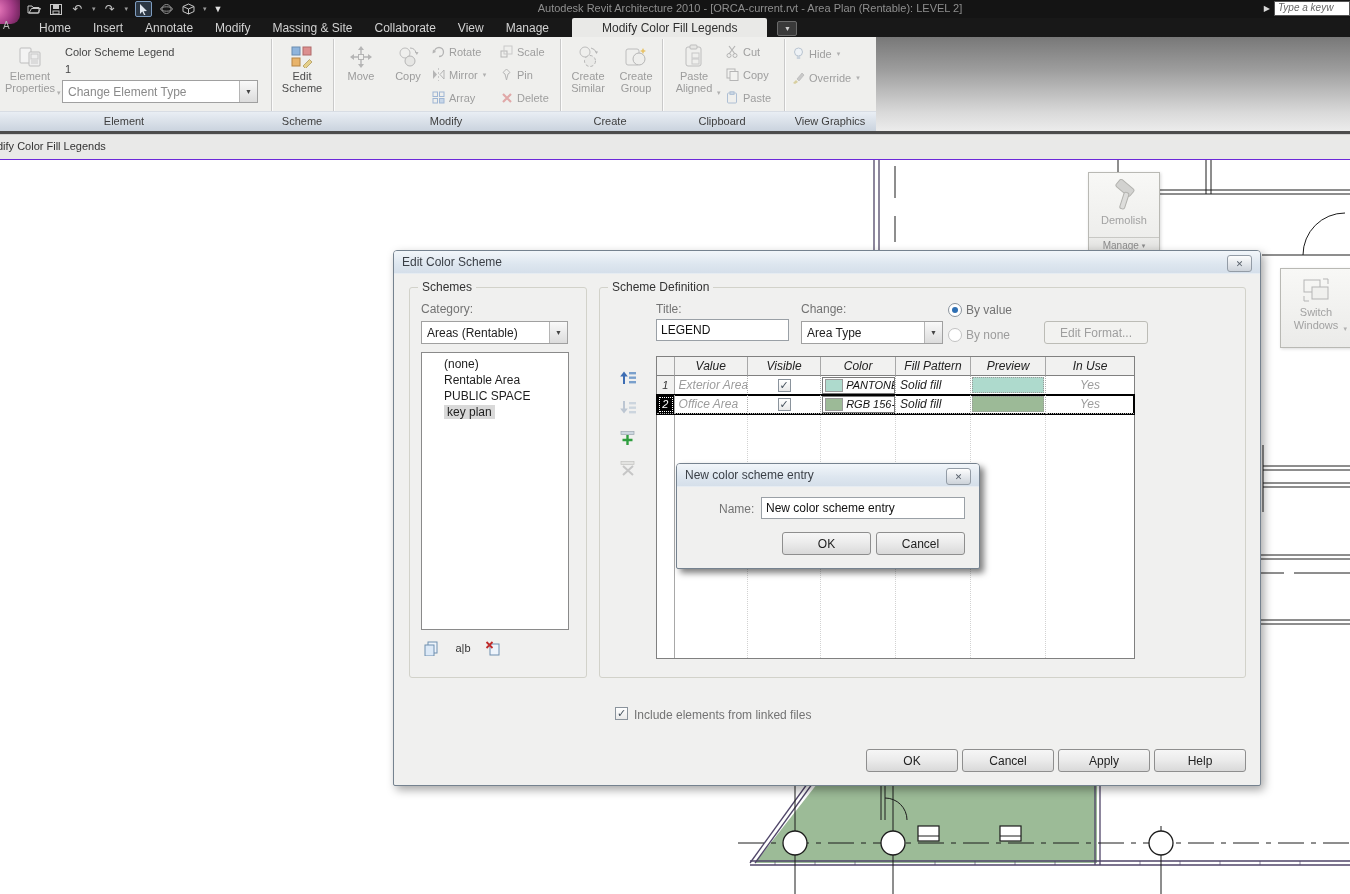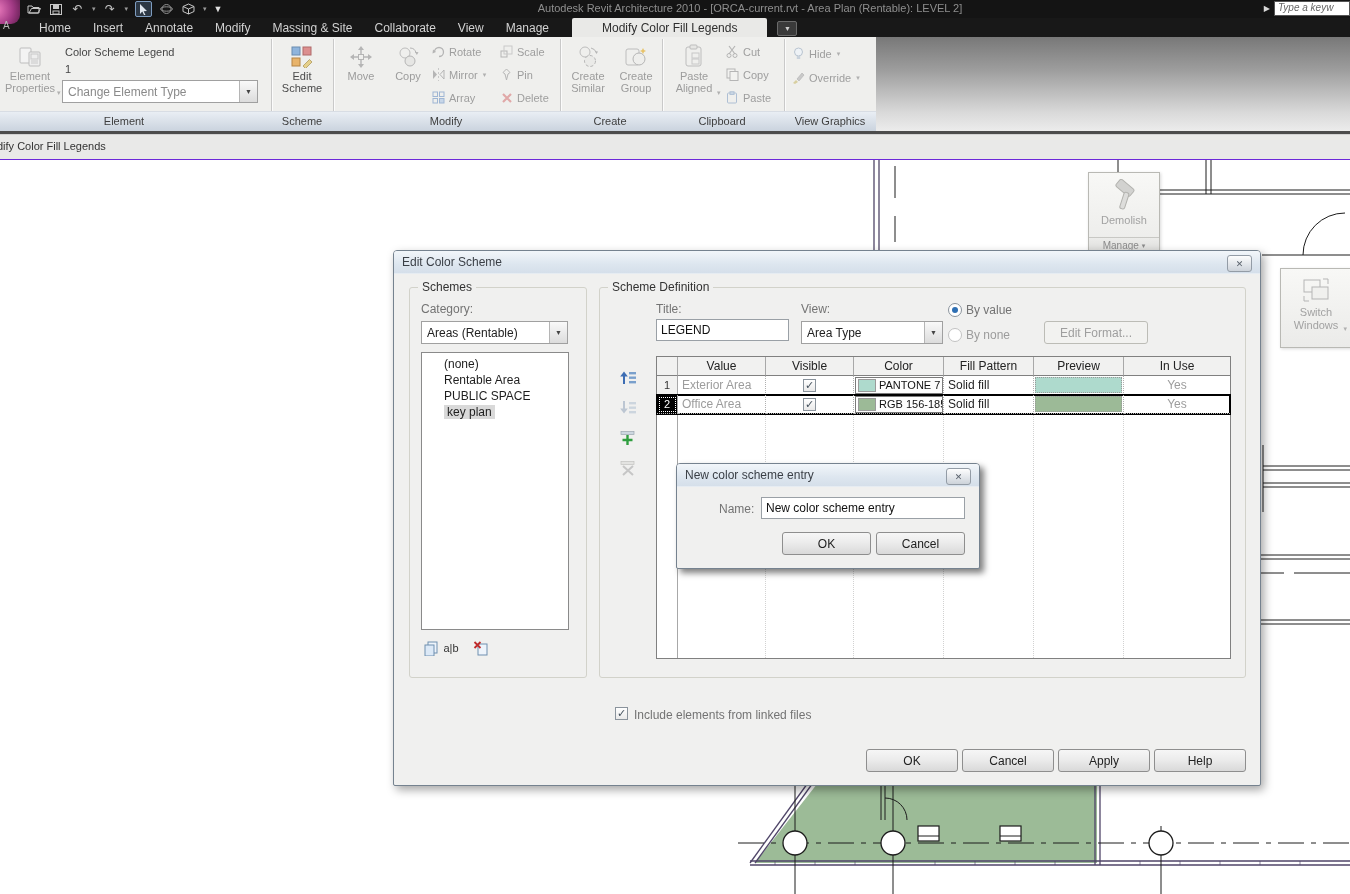--- a/index.html
+++ b/index.html
@@ -109,22 +109,22 @@
 
   
   #schemelist{position:absolute;left:27px;top:101px;width:148px;height:278px;background:#fff;
     border:1px solid #8a8a8a;padding:3px 18px;box-sizing:border-box;}
   #schemelist .li{font-size:12px;color:#1e1e1e;line-height:16px;padding:0 4px;white-space:nowrap;}
   #schemelist .li .selitem{background:#d9d9d9;padding:0 3px;}
   .schicons{position:absolute;top:388px;display:flex;align-items:center;}
   .schicon{width:18px;height:17px;display:flex;align-items:center;justify-content:center;font-size:11px;color:#333;}
 
   
-  #vtable{position:absolute;left:262px;top:105px;width:575px;height:303px;border:1px solid #808080;
-    background:#fff;box-sizing:border-box;display:flex;flex-direction:column;}
+  #vtable{position:absolute;left:262px;top:105px;width:479px;height:303px;border:1px solid #808080;
+    background:#fff;box-sizing:border-box;display:flex;flex-direction:column;font-style:italic;}
   .trow{display:flex;height:19px;flex:none;}
   .tc{box-sizing:border-box;height:19px;display:flex;align-items:center;overflow:hidden;
     border-right:1px dotted #b0b0b0;position:relative;}
   .trow.hdr .tc{background:#f1f1f0;border-right:1px solid #a8a8a8;border-bottom:1px solid #808080;
     justify-content:center;font-size:12px;color:#222;}
   .c0{width:21px;} .c1{width:88px;} .c2{width:88px;} .c3{width:90px;} .c4{width:90px;} .c5{width:90px;} .c6{width:106px;}
   .numcell{background:#f1f1f0;border-right:1px solid #a8a8a8 !important;justify-content:center;font-size:11px;color:#333;}
   .trow.body .tc{border-bottom:1px dotted #b8b8b8;}
   .valtext{padding-left:4px;font-size:12px;color:#9c9c9c;white-space:nowrap;}
   .filltext{padding-left:4px;font-size:12px;color:#1e1e1e;white-space:nowrap;}
@@ -547,35 +547,35 @@
       <div class="li">PUBLIC SPACE</div>
       <div class="li"><span class="selitem">key plan</span></div>
     </div>
     <div class="schicons" style="left:28px;">
       <span class="schicon">
         <svg width="16" height="16">
             <rect x="5" y="2" width="9" height="11" fill="#eef4fb" stroke="#6f8fb0"></rect>
             <rect x="2" y="5" width="9" height="11" fill="#dce9f7" stroke="#6f8fb0"></rect>
           </svg>
       </span>
-      <span class="schicon" style="margin-left:2px;">a|b</span>
+      <span class="schicon" style="margin-left:14px;">a|b</span>
       <span class="schicon" style="margin-left:12px;">
         <svg width="17" height="16">
             <rect x="5" y="4" width="9" height="11" fill="#eef4fb" stroke="#6f8fb0"></rect>
             <path d="M1.5 2 L7.5 8 M7.5 2 L1.5 8" stroke="#bf2b2b" stroke-width="1.8"></path>
           </svg>
       </span>
     </div>
 
     <div class="group" style="left:205px;top:36px;width:645px;height:389px;">
       <span class="glabel">Scheme Definition</span>
     </div>
     <span class="flabel2" style="left:262px;top:51px;">Title:</span>
     <input class="tinput" style="left: 262px; top: 68px; width: 133px; height: 22px;" readonly="" value="LEGEND">
-    <span class="flabel2" style="left:407px;top:51px;">View:</span>
+    <span class="flabel2" style="left:407px;top:51px;">Change:</span>
     <div class="combo" style="left:407px;top:70px;width:140px;height:21px;">
       <span class="ctxt">Area Type</span>
       <span class="carr">▼</span>
     </div>
     <div class="radio sel" style="left:554px;top:52px;"></div>
     <span class="flabel2" style="left:572px;top:52px;">By value</span>
     <div class="radio dis" style="left:554px;top:77px;"></div>
     <span class="flabel2 dimtext" style="left:572px;top:77px;">By none</span>
     <div class="wbtn disabled" style="left:650px;top:70px;width:102px;">Edit Format...</div>
 

